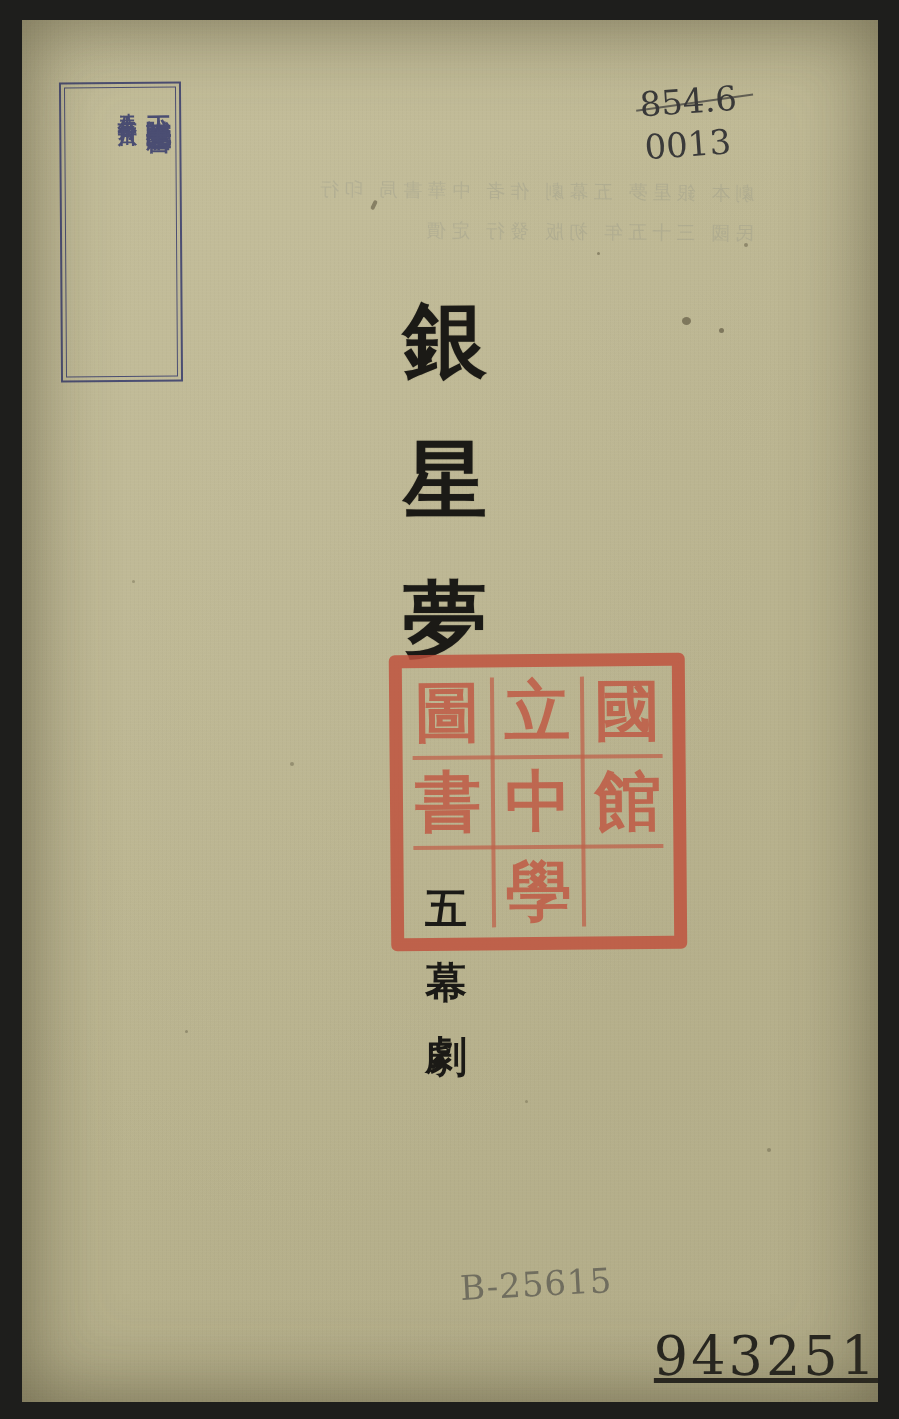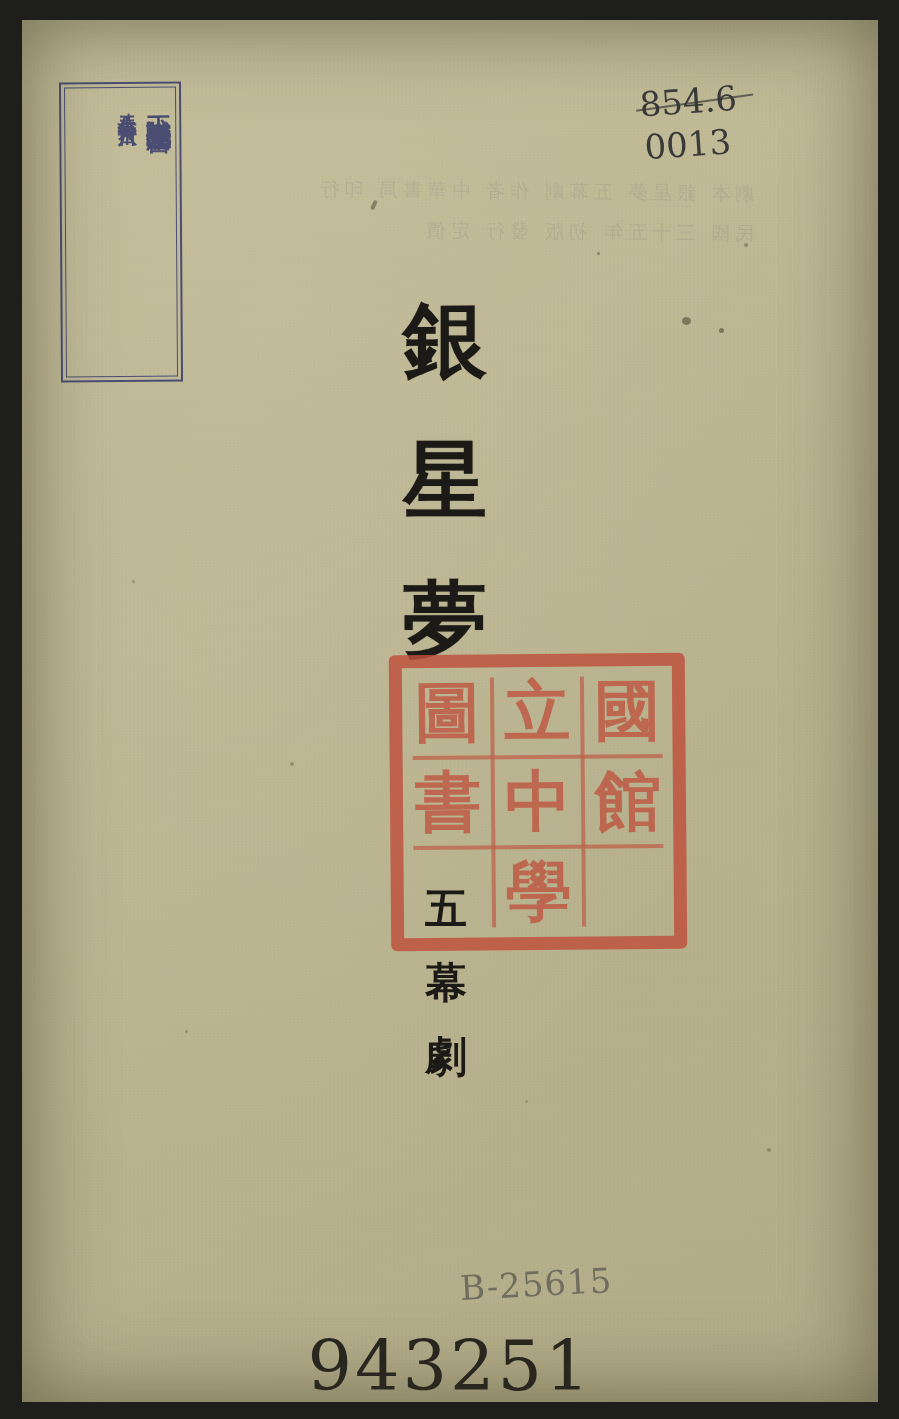--- a/index.html
+++ b/index.html
@@ -240,27 +240,28 @@
     transform: rotate(-3deg);
     letter-spacing: 1px;
   }
 
   
   #accession {
     position: absolute;
     left: 0;
     right: 0;
     top: 1305px;
-    text-align: center;
+    text-align: right;
     color: #1c1b18;
     font-family: "DejaVu Serif", serif;
-    font-size: 70px;
+    font-size: 54px;
     letter-spacing: 3px;
     font-weight: normal;
     opacity: 0.92;
+    text-decoration: underline;
   }
 
   
   #vignette {
     position: absolute;
     inset: 0;
     pointer-events: none;
     box-shadow: inset 0 0 90px rgba(60,55,35,0.45);
   }
 </style>

